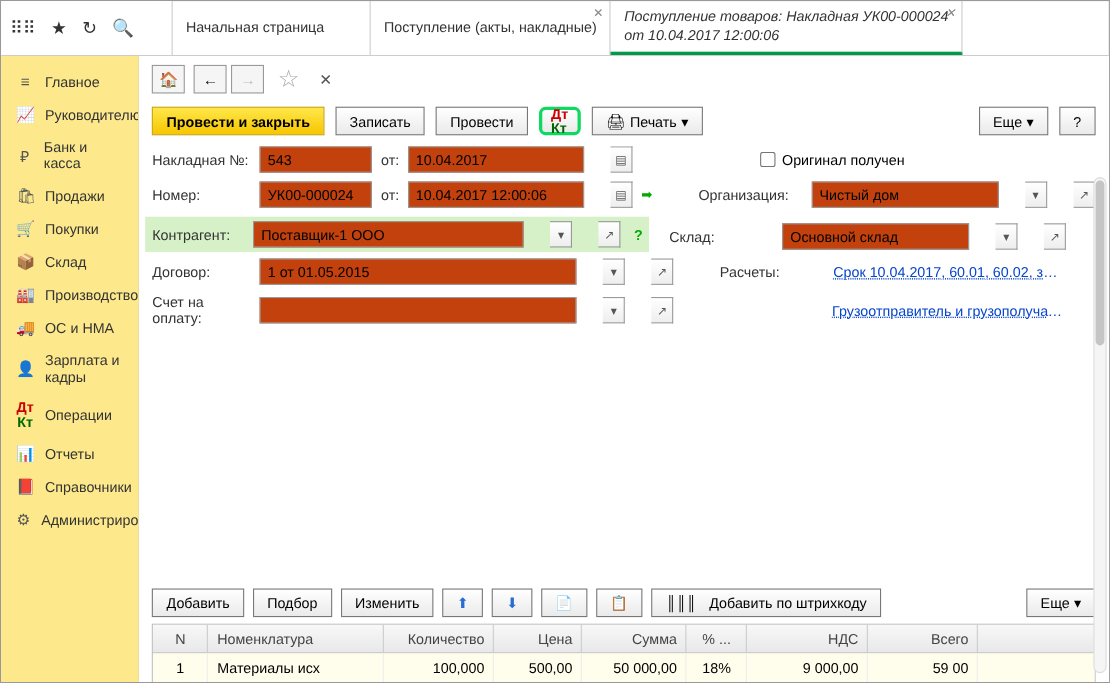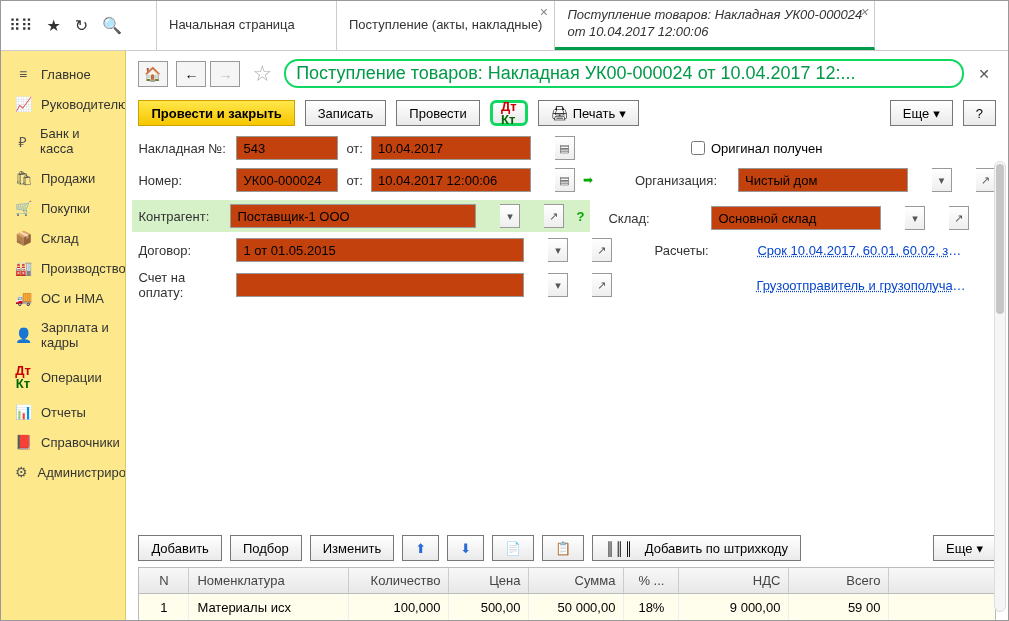--- a/index.html
+++ b/index.html
@@ -153,21 +153,20 @@
   </div>
 
   <div class="content">
     <div class="doc-header">
       <button class="nav-btn">🏠</button>
       <div class="nav-btns">
         <button class="nav-btn">←</button>
         <button class="nav-btn" style="color:#bbb">→</button>
       </div>
       <span class="star-btn">☆</span>
-      <div class="doc-title">Поступление товаров: Накладная УК00-000024 от 10.04.2017 12:...</div>
       <span class="close-x">✕</span>
     </div>
 
     <div class="toolbar">
       <button class="btn btn-yellow">Провести и закрыть</button>
       <button class="btn">Записать</button>
       <button class="btn">Провести</button>
       <button class="btn btn-dk">
           <span class="dk-text"><span class="dk-d">Дт</span><br><span class="dk-k">Кт</span></span>
         </button>

